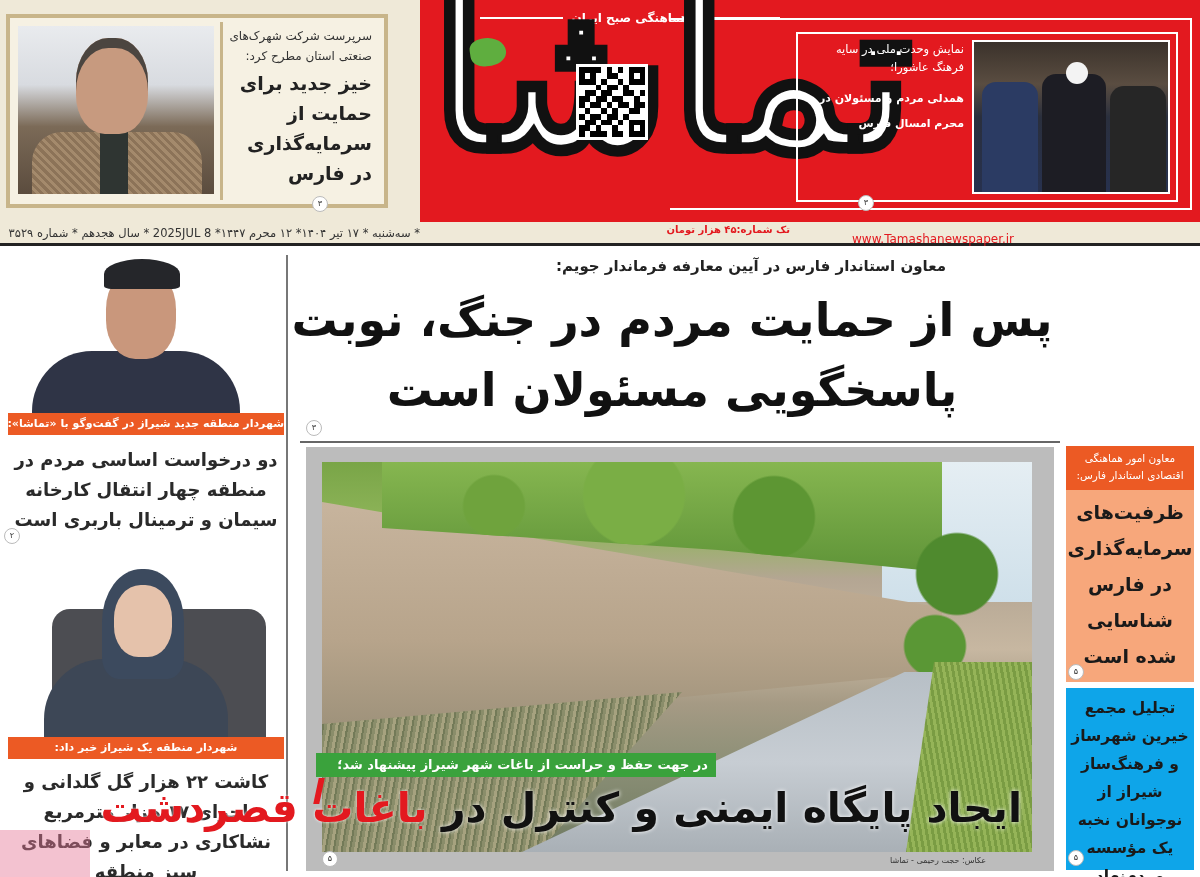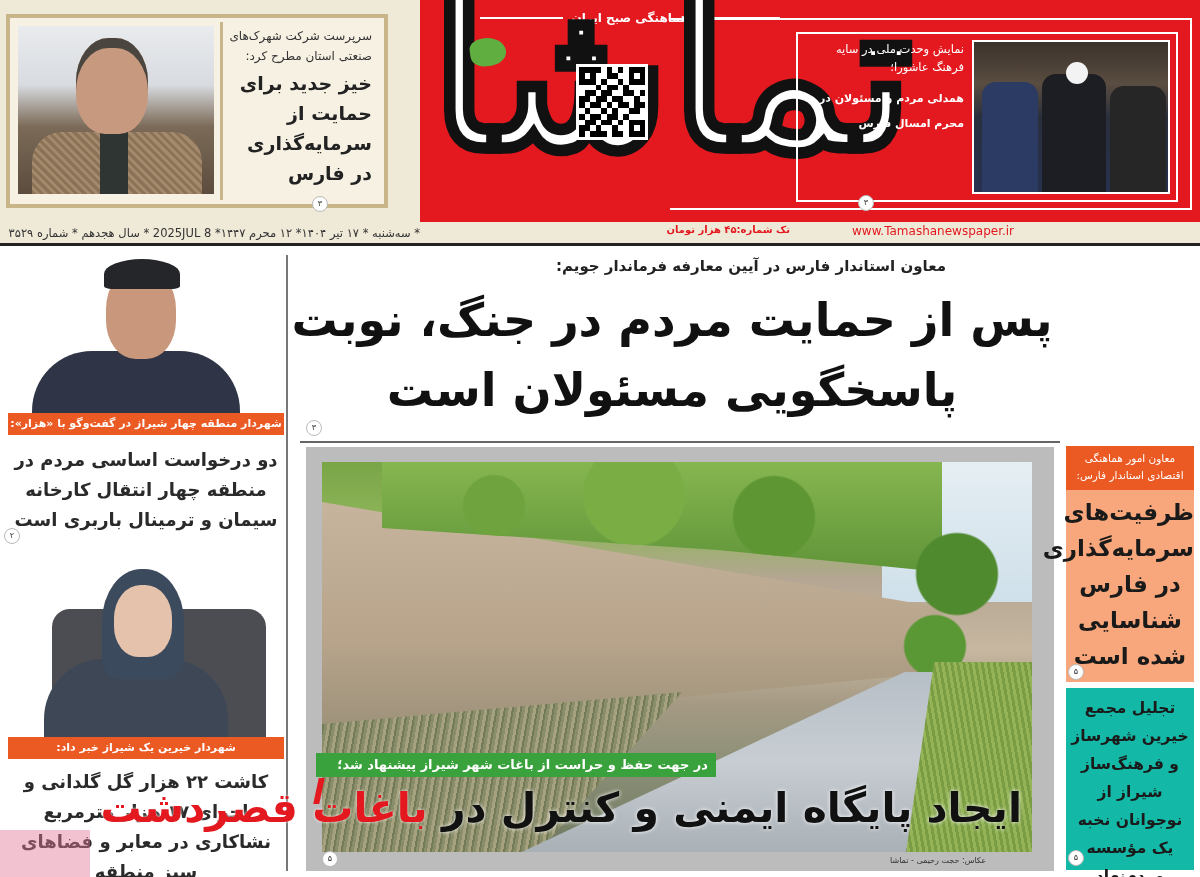--- a/index.html
+++ b/index.html
@@ -16,21 +16,21 @@
 
   .logo { position: absolute; left: 410px; top: 0; width: 380px; height: 245px; }
   .logo-text { position: absolute; left: 20px; top: -30px; font-family: "DejaVu Serif", serif; font-size: 210px; font-weight: bold; color: #fff; -webkit-text-stroke: 5px #111; letter-spacing: -10px; line-height: 1; }
   .iran-map { position: absolute; left: 470px; top: 38px; width: 36px; height: 28px; background: #5fae3f; border-radius: 40% 60% 50% 45%; transform: rotate(-8deg); }
 
   .qr { position: absolute; left: 576px; top: 64px; width: 72px; height: 76px; background: #fff; padding: 3px; display: grid; grid-template-columns: repeat(12, 1fr); grid-template-rows: repeat(12, 1fr); gap: 0; }
   .qr span { background: #000; }
   .qr span.w { background: #fff; }
 
   .price-row { position: absolute; left: 700px; top: 224px; width: 90px; height: 20px; color: #e3191f; font-size: 10px; font-weight: bold; white-space: nowrap; }
-  .url-row { position: absolute; left: 852px; top: 224px; width: 180px; height: 20px; color: #e3191f; font-size: 12px; direction: ltr; text-align: left; white-space: nowrap; }
+  .url-row { position: absolute; left: 852px; top: 232px; width: 180px; height: 20px; color: #e3191f; font-size: 12px; direction: ltr; text-align: left; white-space: nowrap; }
   .mast-bottom { position: absolute; left: 0; top: 222px; width: 1200px; height: 24px; background: #efe9d8; border-bottom: 3px solid #222; }
   .date-line { position: absolute; left: 10px; top: 226px; width: 410px; font-size: 11.5px; color: #333; white-space: nowrap; direction: rtl; text-align: right; }
 
   
   .teaser-left { position: absolute; left: 6px; top: 14px; width: 382px; height: 194px; border: 4px solid #c8b58a; background: #f6f1e3; }
   .teaser-left .photo { position: absolute; left: 8px; top: 8px; width: 196px; height: 168px; background: linear-gradient(180deg,#e9ebee 0%,#d8dbe0 35%,#7b6a57 60%,#5b4c3e 100%); }
   .teaser-left .photo .face { position: absolute; left: 58px; top: 12px; width: 72px; height: 96px; border-radius: 45% 45% 40% 40%; background: #c79a7f; box-shadow: inset 0 10px 0 #4b4540; }
   .teaser-left .photo .suit { position: absolute; left: 14px; top: 106px; width: 170px; height: 62px; background: repeating-linear-gradient(45deg,#8c7358 0 3px,#a48a6c 3px 6px); border-radius: 30px 30px 0 0; }
   .teaser-left .photo .shirt { position: absolute; left: 82px; top: 104px; width: 28px; height: 64px; background: #2f3532; }
   .teaser-left .sep { position: absolute; left: 210px; top: 4px; width: 3px; height: 178px; background: #c8b58a; }
@@ -74,22 +74,22 @@
   .photo-main .grass-right { position: absolute; right: 0; top: 200px; width: 140px; height: 190px; background: repeating-linear-gradient(80deg,#7a9c43 0 3px,#95b458 3px 6px); clip-path: polygon(30% 0,100% 0,100% 100%,10% 100%); }
   .green-kicker { position: absolute; left: 316px; top: 753px; width: 400px; height: 24px; background: #3aa23c; color: #fff; font-size: 13px; font-weight: bold; line-height: 24px; text-align: right; padding-right: 8px; white-space: nowrap; }
   .photo-title { position: absolute; left: 322px; top: 778px; width: 700px; height: 60px; font-size: 41px; font-weight: 900; line-height: 60px; color: #111; white-space: nowrap; text-shadow: 0 0 4px #fff; }
   .photo-title .red { color: #e3191f; text-shadow: 0 0 3px #fff; }
   .red-tick { position: absolute; left: 316px; top: 778px; width: 6px; height: 26px; background: #e3191f; transform: skewX(-12deg); }
   .photo-credit { position: absolute; left: 890px; top: 856px; width: 140px; font-size: 8px; color: #333; text-align: left; white-space: nowrap; }
 
   
   .right-box1 { position: absolute; left: 1066px; top: 446px; width: 128px; height: 236px; background: #f7a77b; }
   .right-box1 .bar { position: absolute; left: 0; top: 0; width: 128px; height: 44px; background: #ec5a24; color: #fff; font-size: 10.5px; line-height: 17px; text-align: center; padding-top: 4px; }
-  .right-box1 .head { position: absolute; left: 0; top: 48px; width: 128px; text-align: center; font-size: 23px; font-weight: 900; line-height: 36px; color: #1a1a1a; }
-  .right-box2 { position: absolute; left: 1066px; top: 688px; width: 128px; height: 182px; background: #14b8a6; }
+  .right-box1 .head { position: absolute; left: 0; top: 48px; width: 128px; text-align: center; font-size: 19px; font-weight: 900; line-height: 36px; color: #1a1a1a; }
+  .right-box2 { position: absolute; left: 1066px; top: 688px; width: 128px; height: 182px; background: #0ea5e9; }
   .right-box2 .head { position: absolute; left: 0; top: 6px; width: 128px; text-align: center; font-size: 15.5px; font-weight: bold; line-height: 28px; color: #1a1a1a; }
 
   .watermark { position: absolute; left: 0; top: 830px; width: 90px; height: 47px; background: rgba(228,120,150,0.45); }
 </style>
 </head>
 <body>
 
 <div class="masthead"></div>
 <div class="mast-red">
   <div class="inner-line"></div>
@@ -289,30 +289,30 @@
 <div class="page-badge" style="left:306px; top:420px;">۳</div>
 <div class="main-rule"></div>
 <div class="vrule-left"></div>
 
 <div class="left-col">
   <div class="portrait" style="top:4px;height:160px;">
     <div class="body-shape" style="left:24px;top:98px;width:208px;height:62px;background:#2f3446;"></div>
     <div class="head-shape" style="left:98px;top:14px;width:70px;height:92px;"></div>
     <div class="hair" style="left:96px;top:6px;width:76px;height:30px;"></div>
   </div>
-  <div class="orange-bar" style="top:164px;">شهردار منطقه چهار شیراز در گفت‌وگو با «هزار»:</div>
+  <div class="orange-bar" style="top:164px;">شهردار منطقه جدید شیراز در گفت‌وگو با «تماشا»:</div>
   <div class="left-head" style="top:196px;">دو درخواست اساسی مردم در منطقه چهار انتقال کارخانه سیمان و ترمینال باربری است</div>
 
   <div class="portrait" style="top:306px;height:182px;">
     <div class="body-shape" style="left:44px;top:54px;width:214px;height:130px;background:#4c4d52;border-radius:18px 18px 0 0;"></div>
     <div class="body-shape" style="left:36px;top:104px;width:184px;height:78px;background:#3d4756;"></div>
     <div class="hair" style="left:94px;top:14px;width:82px;height:110px;background:#3c4a5e;border-radius:48% 48% 20% 20%;"></div>
     <div class="head-shape" style="left:106px;top:30px;width:58px;height:72px;background:#e5c2ab;"></div>
   </div>
-  <div class="orange-bar" style="top:488px;">شهردار خیرین یک شیراز خبر داد:</div>
+  <div class="orange-bar" style="top:488px;">شهردار منطقه یک شیراز خبر داد:</div>
   <div class="left-head" style="top:518px;">کاشت ۲۲ هزار گل گلدانی و اجرای ۱۷ هزار مترمربع نشاکاری در معابر و فضاهای سبز منطقه</div>
 </div>
 <div class="page-badge" style="left:4px; top:528px;">۲</div>
 <div class="watermark"></div>
 
 <div class="photo-frame"></div>
 <div class="photo-main">
   <div class="sky"></div>
   <div class="wall"></div>
   <div class="foliage"></div>

